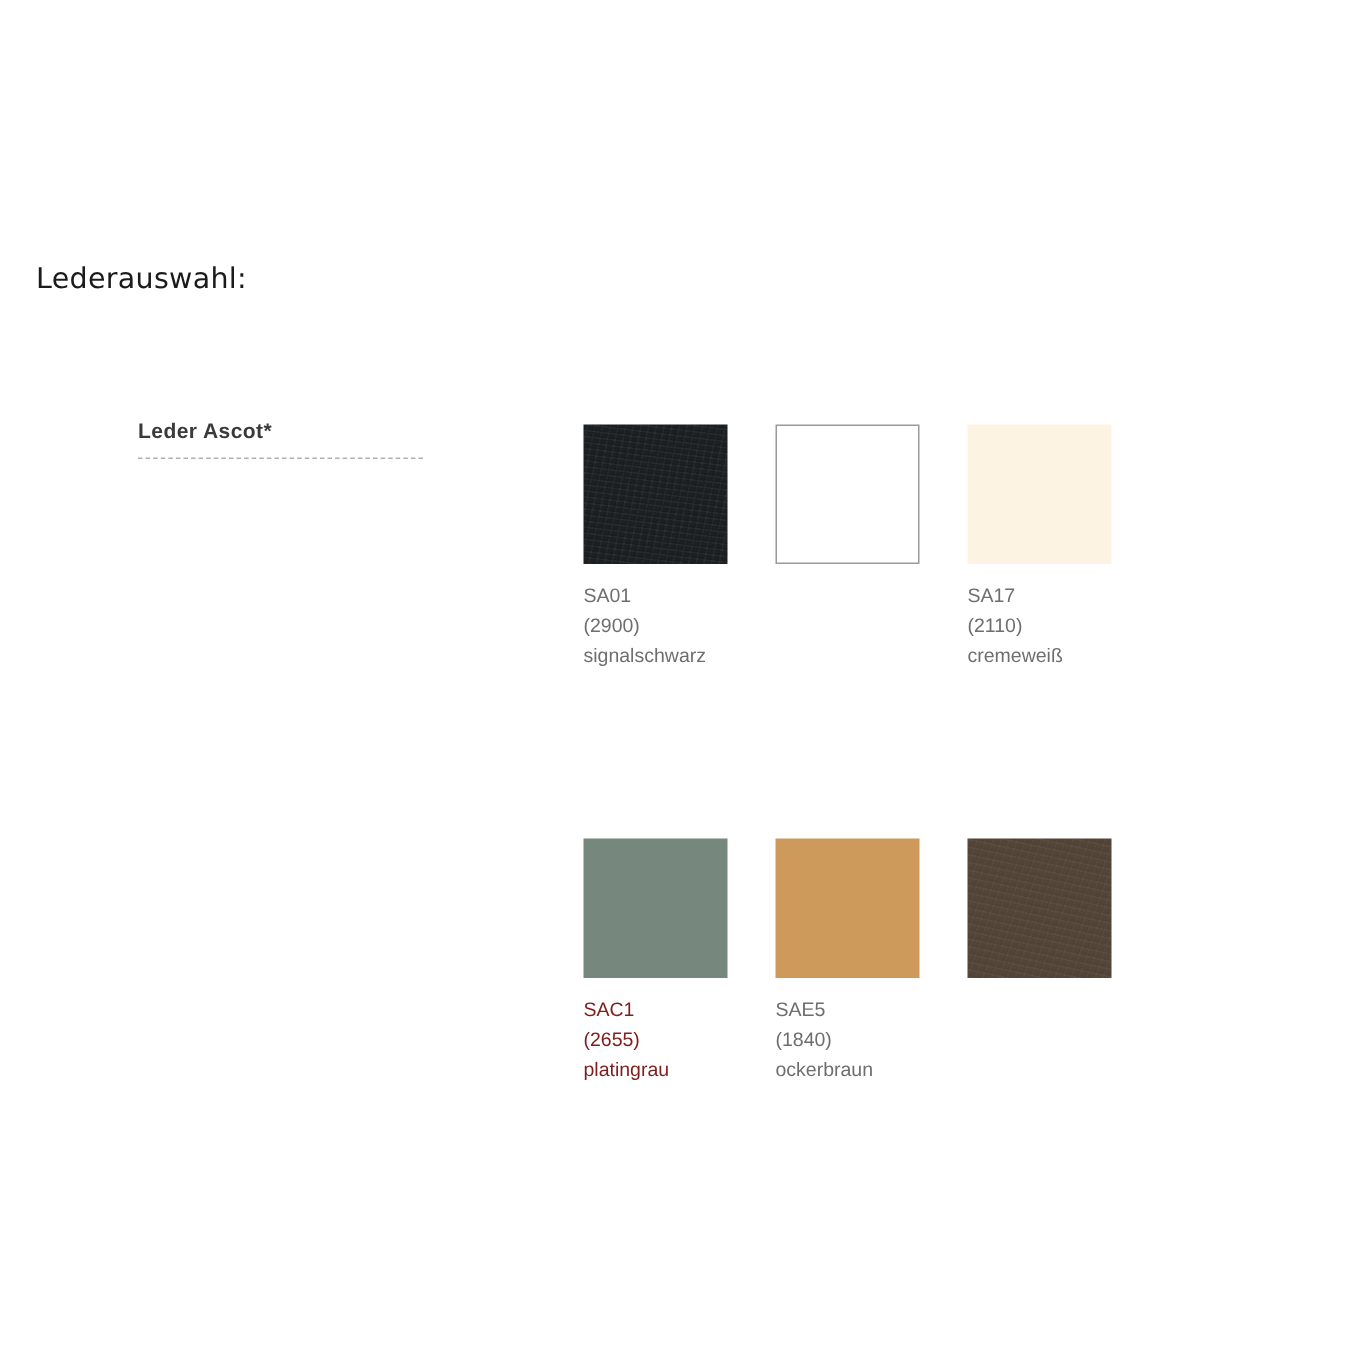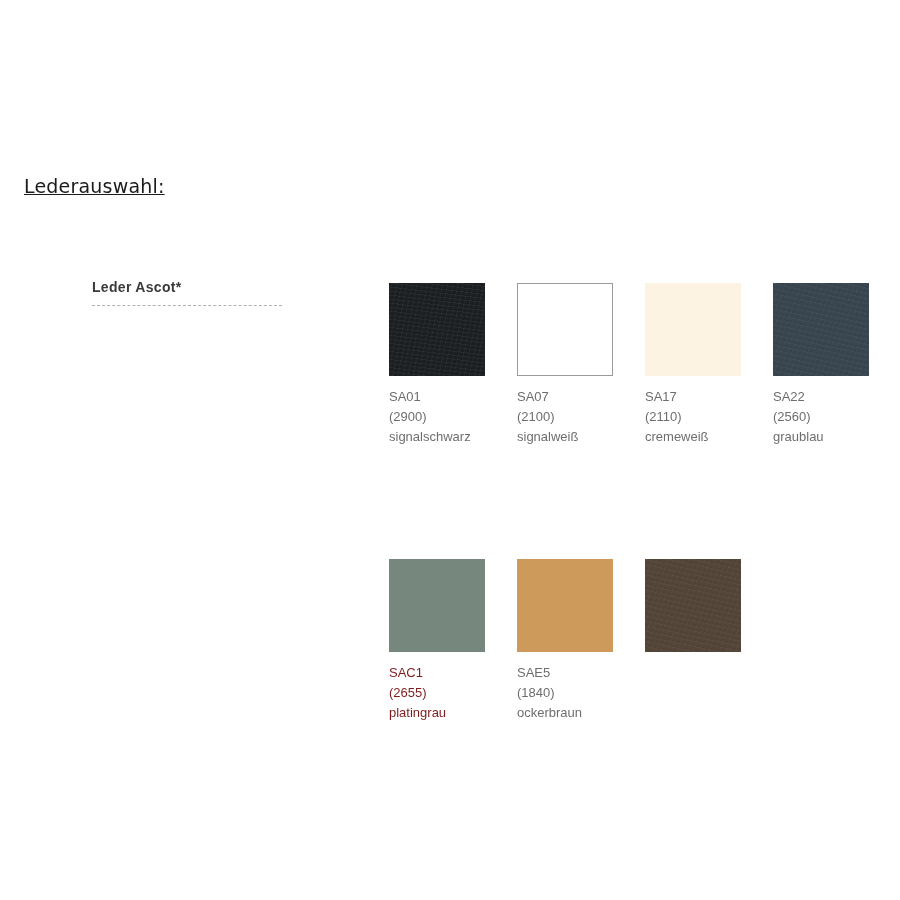--- a/index.html
+++ b/index.html
@@ -19,21 +19,20 @@
   .page-title {
     position: absolute;
     left: 24px;
     top: 173px;
     font-size: 19px;
     line-height: 26px;
     font-weight: 400;
     color: #1b1b1b;
     letter-spacing: 0.2px;
     white-space: nowrap;
-    text-decoration: underline;
   }
 
   
   .group-block {
     position: absolute;
     left: 92px;
     top: 278px;
     width: 190px;
   }
   .group-label {
@@ -130,40 +129,27 @@
     <div class="swatch-cell">
       <div class="swatch-chip grained" style="background-color: rgb(28, 32, 35);"></div>
       <div class="swatch-caption" style="color: rgb(110, 110, 110);">
         <span>SA01</span>
         <span>(2900)</span>
         <span>signalschwarz</span>
       </div>
     </div>
     <div class="swatch-cell">
       <div class="swatch-chip bordered" style="background-color: rgb(255, 255, 255);"></div>
-      <div class="swatch-caption" style="color: rgb(110, 110, 110);">
-        <span>SA07</span>
-        <span>(2100)</span>
-        <span>signalweiß</span>
-      </div>
     </div>
     <div class="swatch-cell">
       <div class="swatch-chip" style="background-color: rgb(253, 243, 227);"></div>
       <div class="swatch-caption" style="color: rgb(110, 110, 110);">
         <span>SA17</span>
         <span>(2110)</span>
         <span>cremeweiß</span>
-      </div>
-    </div>
-    <div class="swatch-cell">
-      <div class="swatch-chip grained-soft" style="background-color: rgb(57, 69, 79);"></div>
-      <div class="swatch-caption" style="color: rgb(110, 110, 110);">
-        <span>SA22</span>
-        <span>(2560)</span>
-        <span>graublau</span>
       </div>
     </div>
   </div>
 
   <div class="swatch-row">
     <div class="swatch-cell">
       <div class="swatch-chip" style="background-color: rgb(118, 136, 126);"></div>
       <div class="swatch-caption" style="color: #7f1d1d;">
         <span>SAC1</span>
         <span>(2655)</span>

